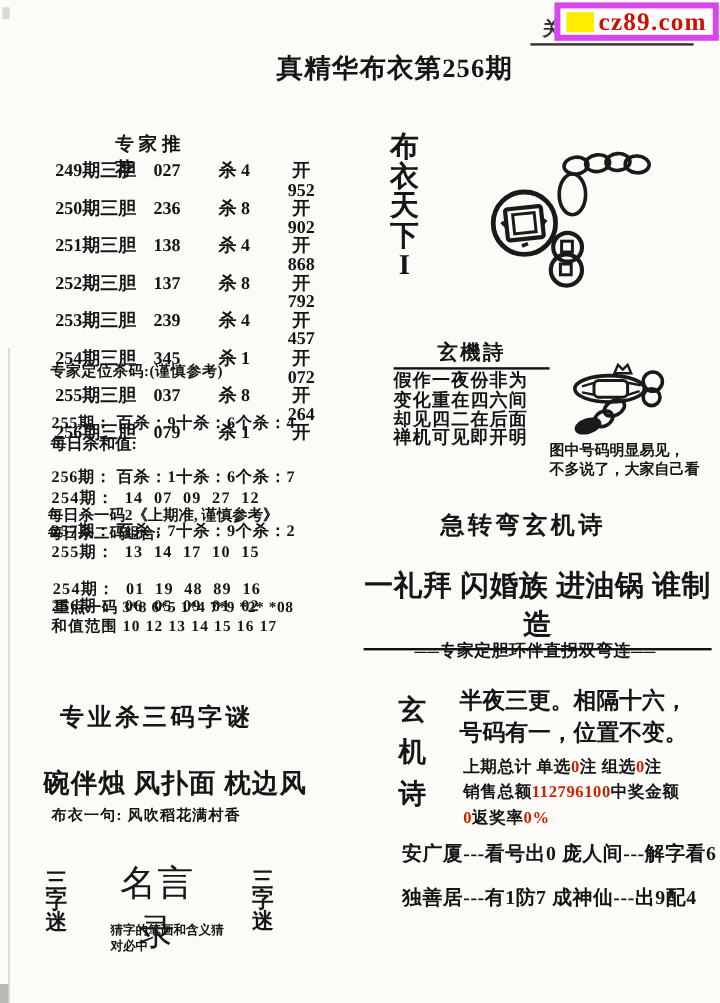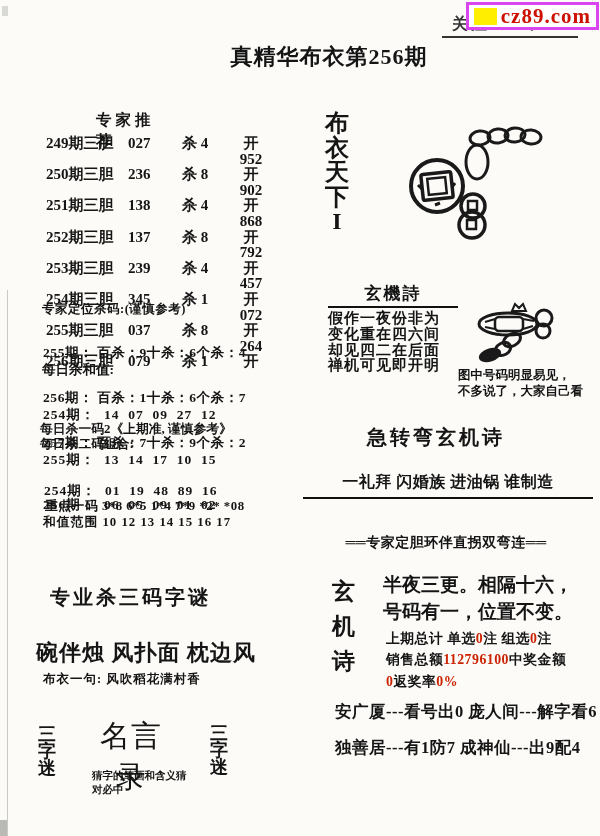--- a/index.html
+++ b/index.html
@@ -8,21 +8,21 @@
     background:#fcfbf8;overflow:hidden;color:#151515;
     font-family:"Liberation Serif","DejaVu Serif",serif;font-weight:bold;
   }
   
   .edge-left{position:absolute;left:7px;top:290px;width:1px;height:546px;background:#c9c9c5;}
   .edge-corner{position:absolute;left:0;top:820px;width:7px;height:16px;background:#b9b9b5;}
   .smudge-top{position:absolute;left:2px;top:6px;width:6px;height:10px;background:#d8d8d4;}
 
   
   .badge{position:absolute;top:2px;right:1px;height:22px;display:flex;align-items:center;
-    border:3px solid #d946ef;background:#ffffff;padding:0 5px;z-index:3;}
+    border:5px solid #d946ef;background:#ffffff;padding:0 5px;z-index:3;}
   .badge-square{width:23px;height:17px;margin-right:4px;}
   .badge-text{font-size:21px;color:#cc1100;letter-spacing:1px;line-height:1;}
   .top-note{position:absolute;top:14px;right:22px;z-index:1;font-size:16px;letter-spacing:3px;
     border-bottom:2px solid #333;padding:0 10px 1px;color:#333;}
 
   .main-title{position:absolute;top:42px;left:58px;right:0;text-align:center;
     font-size:22px;letter-spacing:1px;}
 
   
   .abs{position:absolute;}
@@ -62,21 +62,21 @@
   .buyi-vert{left:325px;top:111px;font-size:24px;line-height:24.5px;}
   .coins-svg{left:398px;top:95px;}
   .xuanji-box{left:328px;top:282px;width:130px;}
   .xuanji-title{font-size:17px;text-align:center;letter-spacing:2px;
     border-bottom:2.5px solid #111;padding-bottom:1px;}
   .xuanji-lines{font-size:15px;line-height:15.8px;letter-spacing:1px;margin-top:3px;}
   .figure-svg{left:468px;top:293px;}
   .figure-caption{left:458px;top:367px;font-size:12.5px;line-height:16px;}
 
   .jizhuanwan-title{left:330px;top:424px;width:212px;font-size:20px;letter-spacing:3px;}
-  .riddle{left:303px;top:472px;width:290px;font-size:16px;letter-spacing:.5px;
+  .riddle{left:303px;top:472px;width:290px;font-size:24px;letter-spacing:.5px;
     border-bottom:2.5px solid #111;padding-bottom:4px;}
   .dingdan-header{left:300px;top:534px;width:292px;font-size:14px;letter-spacing:.5px;}
 
   .xjs-vert{left:332px;top:580px;font-size:23px;line-height:23px;}
   .xjs-vert span{margin-bottom:12px;}
   .xjs-poem{left:383px;top:571px;width:212px;font-size:19px;line-height:27px;}
   .stats{font-size:13.8px;letter-spacing:.5px;}
   .stats1{left:386px;top:630px;}
   .stats2{left:386px;top:651px;}
   .stats3{left:386px;top:673px;}

